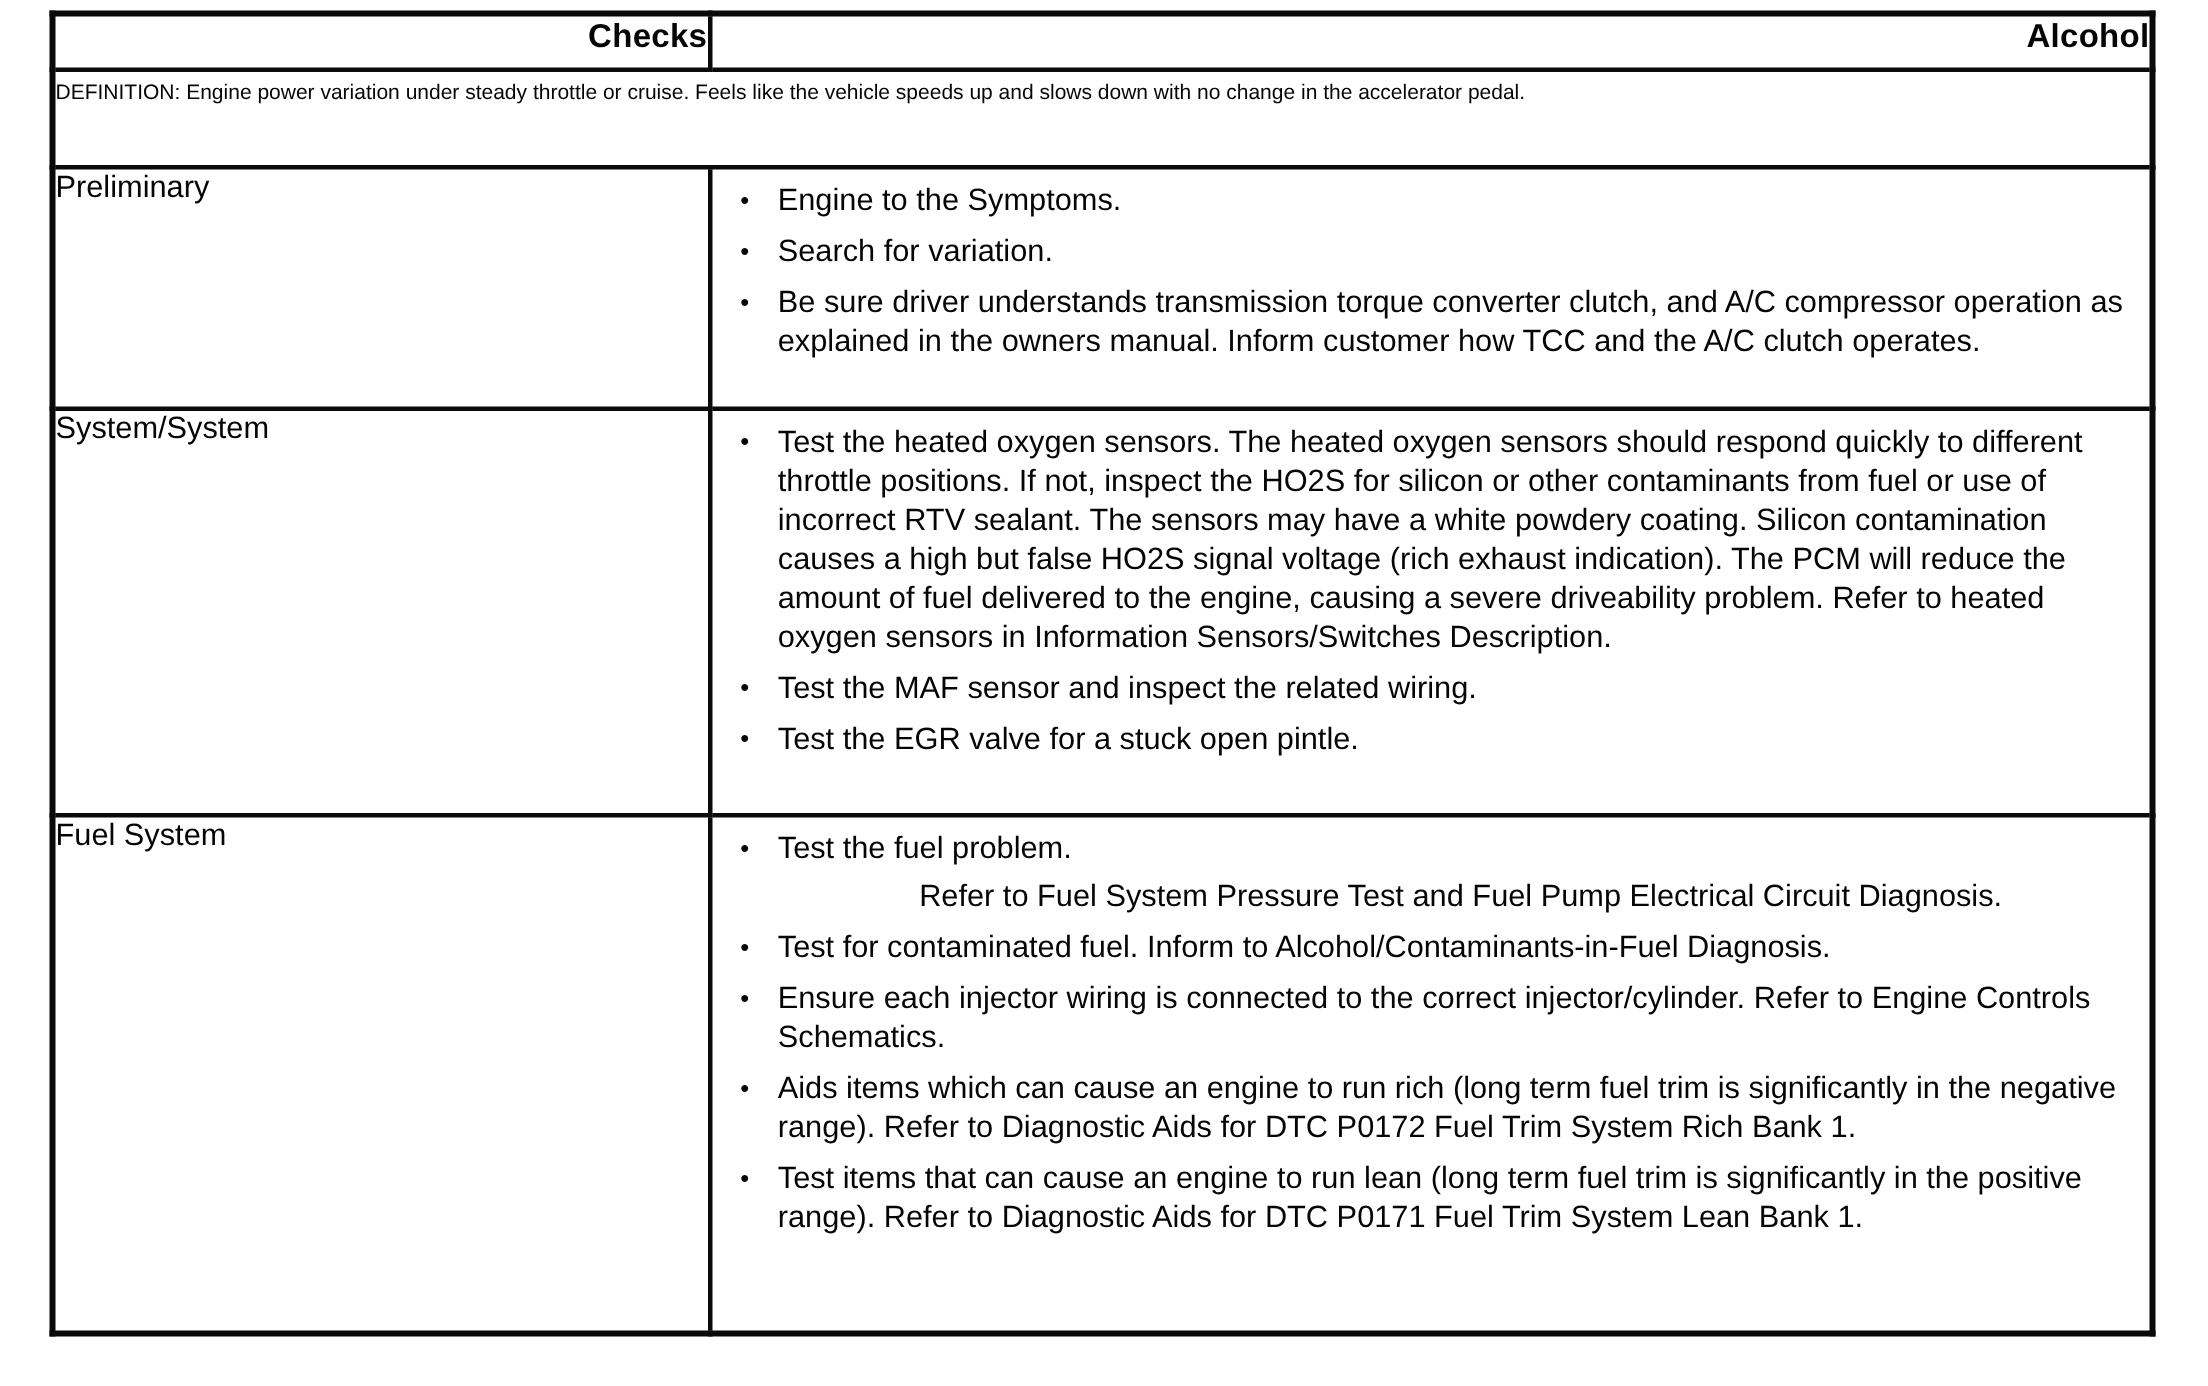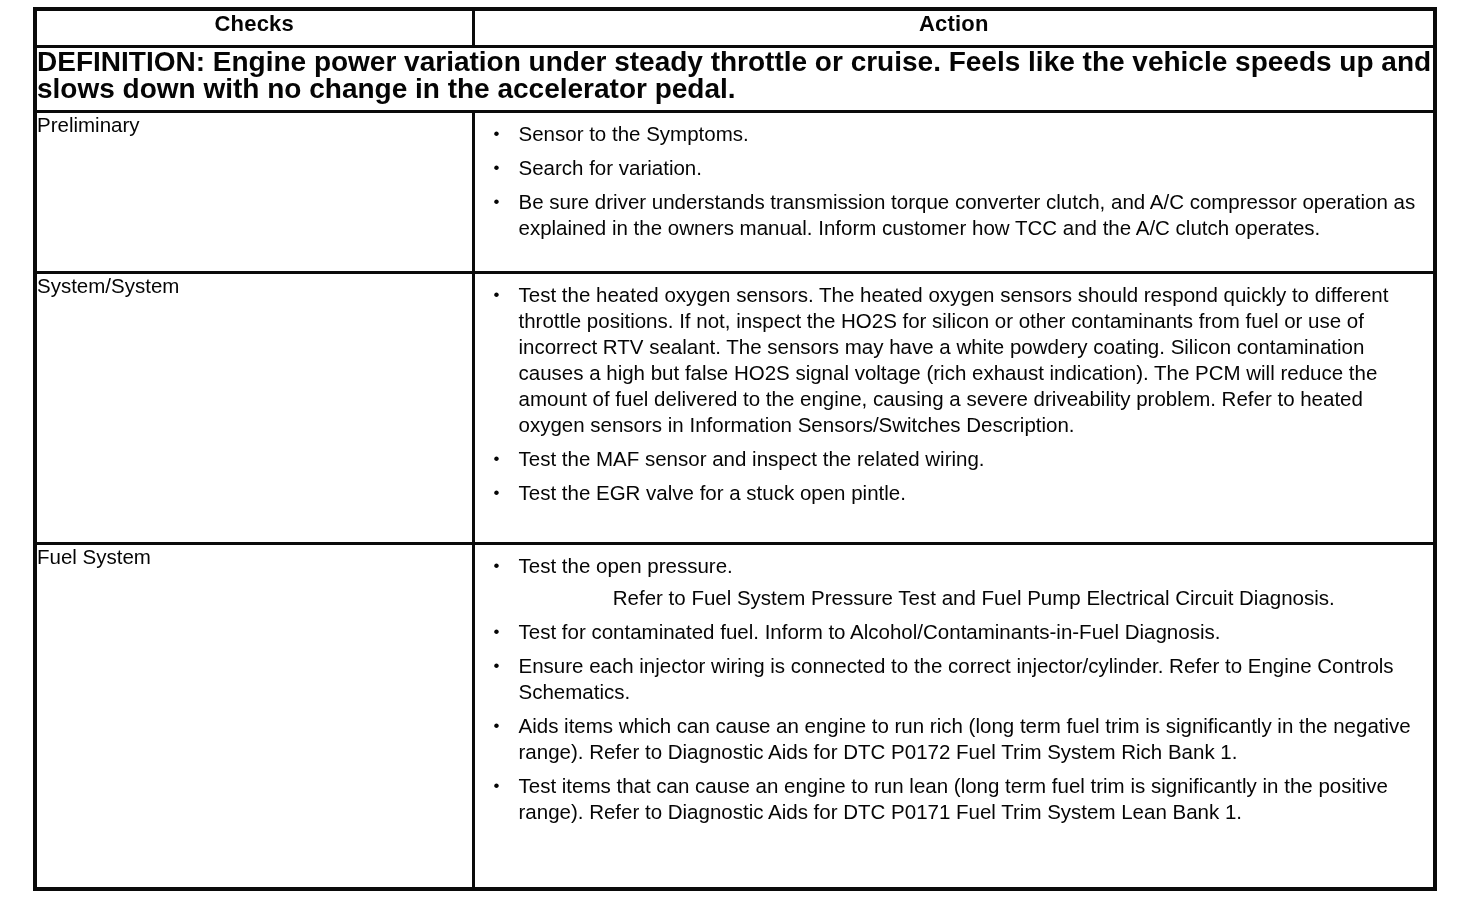--- a/index.html
+++ b/index.html
@@ -30,30 +30,29 @@
     padding: 0;
   }
   table.diag-table {
     border: 4px solid #0a0a0a;
   }
   col.col-checks { width: 438px; }
   th.hdr {
     height: 34px;
     font-size: 22px;
     font-weight: bold;
-    text-align: center;
+    text-align: right;
     vertical-align: middle;
     letter-spacing: 0.2px;
   }
   td.def-cell {
     height: 62px;
-    font-size: 28px;
+    font-size: 14px;
     line-height: 27px;
     padding: 7px 16px 6px 14px;
-    font-weight: bold;
   }
   td.check-cell {
     font-size: 20.5px;
     padding: 9px 10px 6px 14px;
   }
   td.action-cell {
     padding: 4px 18px 6px 0;
   }
   .row-0 td { height: 158px; }
   .row-1 td { height: 268px; }
@@ -83,33 +82,33 @@
 
 <div class="page">
   <table class="diag-table">
     <colgroup>
       <col class="col-checks">
       <col class="col-action">
     </colgroup>
     <thead>
       <tr>
         <th class="hdr">Checks</th>
-        <th class="hdr">Action</th>
+        <th class="hdr">Alcohol</th>
       </tr>
     </thead>
     <tbody id="tbody">
       <tr>
         <td class="def-cell" colspan="2" id="definition-cell"><span>DEFINITION: Engine power variation under steady throttle or cruise. Feels like the vehicle speeds up and slows down with no change in the accelerator pedal.</span></td>
       </tr>
     <tr class="row-0">
           <td class="check-cell">Preliminary</td>
           <td class="action-cell">
             <div class="action-item">
               <span class="bullet-col">•</span>
-              <span class="item-text"><span>Sensor to the </span><span class="it">Symptoms</span><span>.</span></span>
+              <span class="item-text"><span>Engine to the </span><span class="it">Symptoms</span><span>.</span></span>
             </div>
             <div class="action-item">
               <span class="bullet-col">•</span>
               <span class="item-text"><span>Search for variation.</span></span>
             </div>
             <div class="action-item">
               <span class="bullet-col">•</span>
               <span class="item-text"><span>Be sure driver understands transmission torque converter clutch, and A/C compressor operation as explained in the owners manual. Inform customer how TCC and the A/C clutch operates.</span></span>
             </div>
           </td>
@@ -129,21 +128,21 @@
               <span class="bullet-col">•</span>
               <span class="item-text"><span>Test the EGR valve for a stuck open pintle.</span></span>
             </div>
           </td>
         </tr>
         <tr class="row-2">
           <td class="check-cell">Fuel System</td>
           <td class="action-cell">
             <div class="action-item">
               <span class="bullet-col">•</span>
-              <span class="item-text"><span>Test the open pressure.</span></span>
+              <span class="item-text"><span>Test the fuel problem.</span></span>
             </div>
             <div class="action-item no-bullet">
               <span class="bullet-col"></span>
               <span class="item-text"><span>Refer to </span><span class="it">Fuel System Pressure Test</span><span> and </span><span class="it">Fuel Pump Electrical Circuit Diagnosis</span><span>.</span></span>
             </div>
             <div class="action-item">
               <span class="bullet-col">•</span>
               <span class="item-text"><span>Test for contaminated fuel. Inform to </span><span class="it">Alcohol/Contaminants-in-Fuel Diagnosis</span><span>.</span></span>
             </div>
             <div class="action-item">

